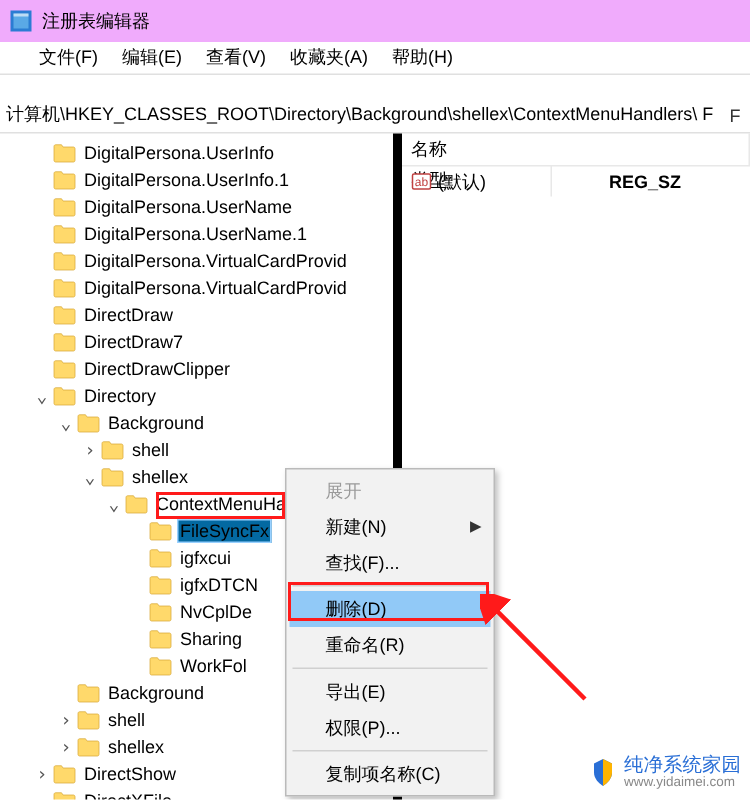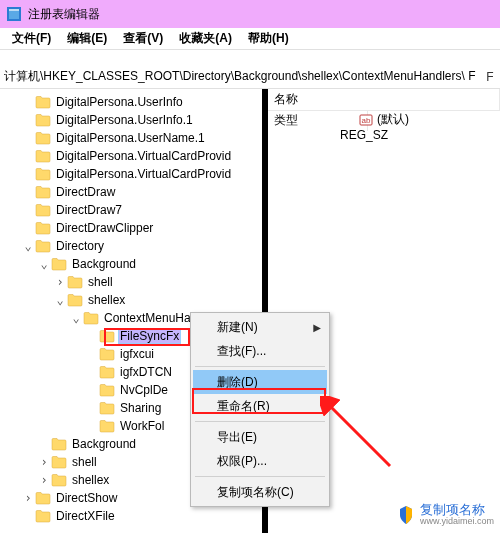--- a/index.html
+++ b/index.html
@@ -2,51 +2,51 @@
 <html><head>
 <meta charset="utf-8">
 <style>
 * { margin: 0; padding: 0; box-sizing: border-box; font-family: "Microsoft YaHei", "Segoe UI", sans-serif; }
 body { width: 500px; height: 533px; background: #fff; overflow: hidden; position: relative; font-size: 12px; color: #000; }
 
 .titlebar { height: 28px; background: #f0abfc; display: flex; align-items: center; padding: 0 6px; }
 .titlebar .icon { width: 16px; height: 16px; margin-right: 6px; display: inline-flex; align-items: center; justify-content: center; }
 .titlebar .title { font-size: 12px; }
 
-.menubar { height: 22px; display: flex; align-items: center; padding: 0 4px; border-bottom: 1px solid #e0e0e0; font-weight: bold; }
+.menubar { height: 22px; display: flex; align-items: center; padding: 0 18px; border-bottom: 1px solid #e0e0e0; }
 .menubar .item { padding: 2px 8px; font-size: 12px; cursor: default; }
 
 .addressbar { height: 24px; display: flex; align-items: center; border-bottom: 1px solid #e0e0e0; margin-top: 15px; }
 .addressbar .addr { flex: 1; padding: 2px 4px; font-size: 12px; white-space: nowrap; overflow: hidden; }
 .addressbar .sep { width: 20px; text-align: center; font-size: 12px; color: #333; }
 
 .content { display: flex; height: calc(533px - 28px - 22px - 24px); }
 
 .tree { width: 268px; overflow: hidden; border-right: 6px solid #000000; position: relative; }
 .tree-inner { padding: 4px 0; }
 .tree-row { display: flex; align-items: center; height: 18px; white-space: nowrap; position: relative; }
 .tree-row .tw { width: 12px; text-align: center; font-family: monospace; color: #555; margin-right: 0; }
 .tree-row .foldericon { width: 16px; height: 14px; margin: 0 3px 0 1px; display: inline-block; }
 .tree-row .label { font-size: 12px; padding: 0 2px; }
-.tree-row.selected .label { background: #c4b5fd; border: 1px solid #99d1ff; padding: 0 1px; }
+.tree-row.selected .label { background: #0369a1; border: 1px solid #99d1ff; padding: 0 1px; }
 .ind1 { padding-left: 22px; }
 .ind2 { padding-left: 38px; }
 .ind3 { padding-left: 54px; }
 .ind4 { padding-left: 70px; }
 .ind5 { padding-left: 86px; }
 
 .listpane { flex: 1; position: relative; }
 .list-header { display: flex; height: 22px; border-bottom: 1px solid #e8e8e8; flex-direction: column; }
 .list-header .col { padding: 2px 6px; font-size: 12px; border-right: 1px solid #e8e8e8; }
 .list-header .col:first-child { flex: 1; }
 .list-header .col:last-child { width: 100px; }
-.list-body .row { display: flex; height: 20px; align-items: center; flex-direction: column; }
+.list-body .row { display: flex; height: 20px; align-items: center; }
 .list-body .row .cell { padding: 0 6px; font-size: 12px; }
 .list-body .row .cell:first-child { flex: 1; display: flex; align-items: center; }
-.list-body .row .cell:last-child { width: 100px; }
+.list-body .row .cell:last-child { width: 100px; font-weight: bold; }
 .ab-icon { width: 14px; height: 14px; margin-right: 4px; }
 
 .contextmenu { position: absolute; left: 190px; top: 312px; width: 140px; background: #f2f2f2; border: 1px solid #bababa; box-shadow: 2px 2px 4px rgba(0,0,0,0.25); z-index: 10; padding: 2px; }
 .contextmenu .mitem { height: 24px; display: flex; align-items: center; padding: 0 20px 0 24px; font-size: 12px; position: relative; }
 .contextmenu .mitem.disabled { color: #9a9a9a; }
 .contextmenu .mitem.highlight { background: #91c9f7; }
 .contextmenu .sep { height: 1px; background: #d0d0d0; margin: 3px 2px; }
 .contextmenu .arrow { position: absolute; right: 6px; font-size: 10px; color: #333; }
 
 .annot { position: absolute; border: 2px solid #ff1a1a; pointer-events: none; z-index: 20; }
@@ -99,20 +99,29 @@
           <span class="label">DigitalPersona.UserInfo</span>
         </div>
         <div class="tree-row ind1">
           <span class="tw"></span>
           <span class="foldericon">
             <svg class="folder-sv" width="16" height="14" viewBox="0 0 16 14">
               <path d="M1 3 L1 12 C1 12.5 1.5 13 2 13 L14 13 C14.5 13 15 12.5 15 12 L15 4 C15 3.5 14.5 3 14 3 L7 3 L6 1.5 L2 1.5 C1.5 1.5 1 2 1 2.5 Z" fill="#ffd96b" stroke="#d8a93a" stroke-width="0.5"></path>
             </svg>
           </span>
           <span class="label">DigitalPersona.UserInfo.1</span>
+        </div>
+        <div class="tree-row ind1">
+          <span class="tw"></span>
+          <span class="foldericon">
+            <svg class="folder-sv" width="16" height="14" viewBox="0 0 16 14">
+              <path d="M1 3 L1 12 C1 12.5 1.5 13 2 13 L14 13 C14.5 13 15 12.5 15 12 L15 4 C15 3.5 14.5 3 14 3 L7 3 L6 1.5 L2 1.5 C1.5 1.5 1 2 1 2.5 Z" fill="#ffd96b" stroke="#d8a93a" stroke-width="0.5"></path>
+            </svg>
+          </span>
+          <span class="label">DigitalPersona.UserName</span>
         </div>
         <div class="tree-row ind1">
           <span class="tw"></span>
           <span class="foldericon">
             <svg class="folder-sv" width="16" height="14" viewBox="0 0 16 14">
               <path d="M1 3 L1 12 C1 12.5 1.5 13 2 13 L14 13 C14.5 13 15 12.5 15 12 L15 4 C15 3.5 14.5 3 14 3 L7 3 L6 1.5 L2 1.5 C1.5 1.5 1 2 1 2.5 Z" fill="#ffd96b" stroke="#d8a93a" stroke-width="0.5"></path>
             </svg>
           </span>
           <span class="label">DigitalPersona.UserName.1</span>
         </div>
@@ -325,20 +334,21 @@
           <span>(默认)</span>
         </div>
         <div class="cell">REG_SZ</div>
       </div>
     </div>
   </div>
 
 </div>
 
 <div class="contextmenu">
+  <div class="mitem disabled">展开</div>
   <div class="mitem">
       <span>新建(N)</span>
       <span class="arrow">▶</span>
     </div>
   <div class="mitem">查找(F)...</div>
   <div class="sep"></div>
   <div class="mitem highlight">删除(D)</div>
   <div class="mitem">重命名(R)</div>
   <div class="sep"></div>
   <div class="mitem">导出(E)</div>
@@ -360,16 +370,16 @@
 </svg>
 
 <div class="watermark">
   <span class="logo">
     <svg width="20" height="20" viewBox="0 0 20 20">
         <path d="M10 1 L16 4 L16 10 C16 14 13 17 10 19 C7 17 4 14 4 10 L4 4 Z" fill="#2a6fd6"></path>
         <path d="M10 1 L16 4 L16 10 C16 14 13 17 10 19 L10 1 Z" fill="#ffb400"></path>
       </svg>
   </span>
   <span style="display:flex;flex-direction:column;line-height:1.1;">
-    <span>复制项名称</span>
+    <span>纯净系统家园</span>
     <span class="small">www.yidaimei.com</span>
   </span>
 </div>
 
 </body></html>

